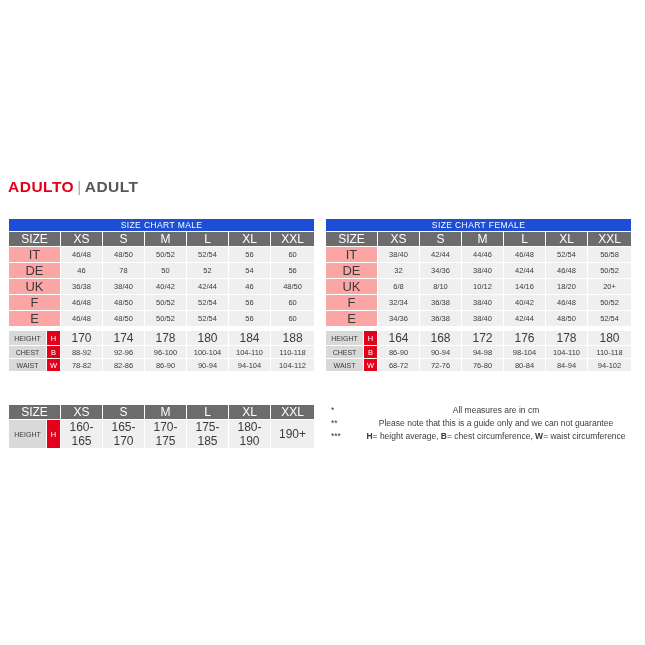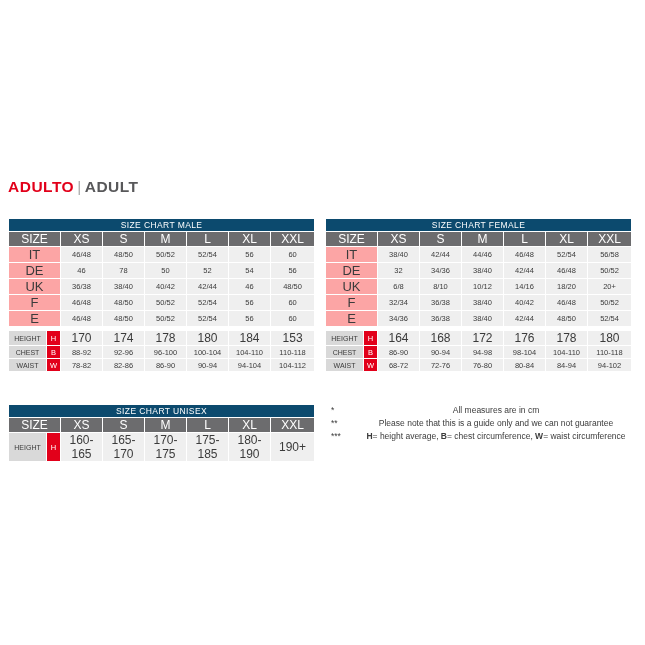--- a/index.html
+++ b/index.html
@@ -39,21 +39,21 @@
   .tbl td, .tbl th {
     border: 1px solid #ffffff;
     text-align: center;
     vertical-align: middle;
     padding: 0;
     height: 13px;
     font-weight: normal;
     color: #3b3b3b;
   }
   .hdr-red {
-    background: #0c4a6e;
+    background: #1d4ed8;
     color: #ffffff !important;
     font-weight: bold;
     font-size: 8.5px;
     letter-spacing: 0.4px;
     height: 14px;
   }
   .hdr-dark {
     background: #6c6c6e;
     color: #ffffff !important;
     font-weight: bold;
@@ -191,21 +191,21 @@
           <td colspan="8"></td>
         </tr>
     <tr>
       <td class="lbl-m">HEIGHT</td>
       <td class="tag">H</td>
       <td class="cell-b">170</td>
       <td class="cell-b">174</td>
       <td class="cell-b">178</td>
       <td class="cell-b">180</td>
       <td class="cell-b">184</td>
-      <td class="cell-b">153</td>
+      <td class="cell-b">188</td>
     </tr>
     <tr>
       <td class="lbl-m">CHEST</td>
       <td class="tag">B</td>
       <td class="cell">88-92</td>
       <td class="cell">92-96</td>
       <td class="cell">96-100</td>
       <td class="cell">100-104</td>
       <td class="cell">104-110</td>
       <td class="cell">110-118</td>
@@ -333,23 +333,20 @@
       <col style="width:38px">
         <col style="width:14px">
         <col style="width:42px">
         <col style="width:42px">
         <col style="width:42px">
         <col style="width:42px">
         <col style="width:42px">
         <col style="width:44px">
     </colgroup>
     <tbody>
-        <tr>
-      <td class="hdr-red" colspan="8">SIZE CHART UNISEX</td>
-    </tr>
     <tr>
       <td class="hdr-dark" colspan="2">SIZE</td>
       <td class="hdr-dark">XS</td>
       <td class="hdr-dark">S</td>
       <td class="hdr-dark">M</td>
       <td class="hdr-dark">L</td>
       <td class="hdr-dark">XL</td>
       <td class="hdr-dark">XXL</td>
     </tr>
     <tr>

